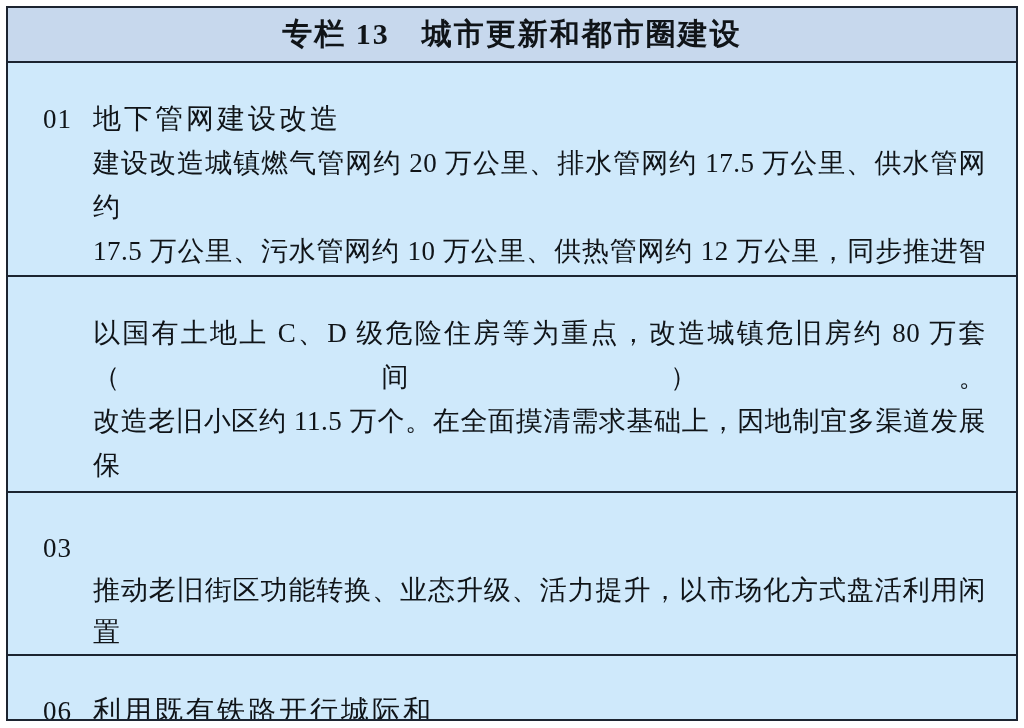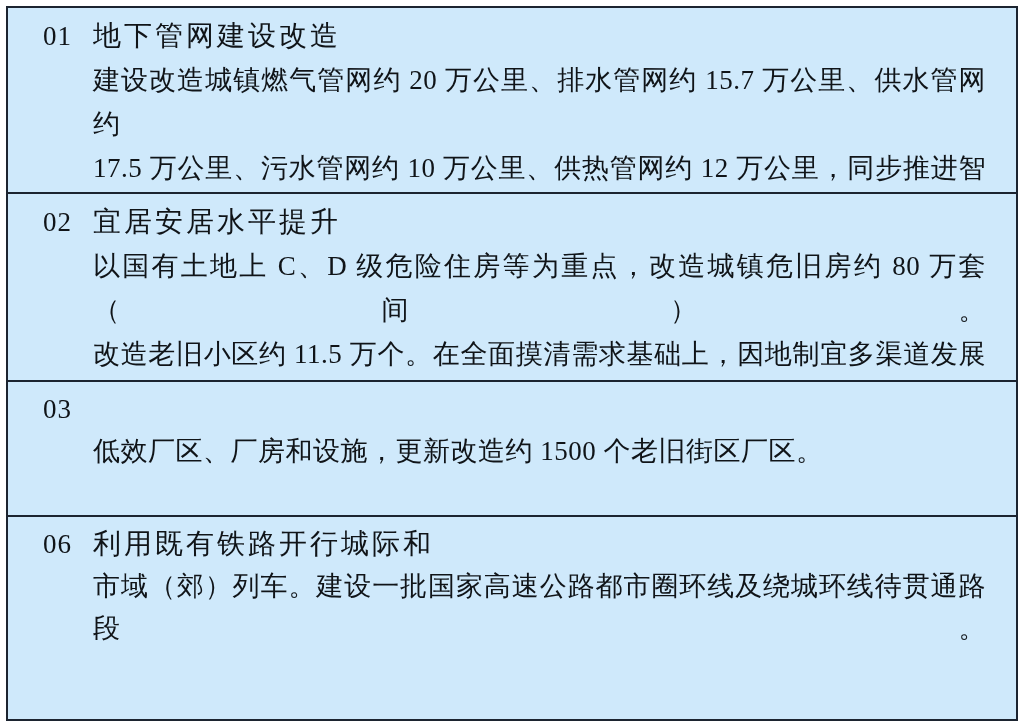--- a/index.html
+++ b/index.html
@@ -38,20 +38,21 @@
   .title-bar h1 {
     font-size: 30px;
     font-weight: bold;
     letter-spacing: 2px;
     white-space: pre;
   }
   .sec {
     border-bottom: 2px solid var(--border);
     padding: 6px 30px 16px 28px;
     overflow: hidden;
+    margin-top: 28px;
   }
   .sec:last-child { border-bottom: none; flex: 1 1 auto; }
   .sec-01 { flex: 0 0 186px; }
   .sec-02 { flex: 0 0 188px; }
   .sec-03 { flex: 0 0 135px; }
   .sec-01 .row, .sec-02 .row { line-height: 44px; }
   .sec-03 .row, .sec-04 .row { line-height: 42px; }
   .head-row { display: flex; align-items: baseline; font-size: 28px; }
   .no {
     flex: 0 0 50px;
@@ -67,45 +68,45 @@
     letter-spacing: 0.5px;
   }
   .body-row.fill { text-align: justify; text-align-last: justify; }
 </style>
 </head>
 <body>
 
 <div class="page">
   <div class="box">
 
+    <header class="title-bar">
+      <h1>专栏 13　城市更新和都市圈建设</h1>
+    </header>
 
     <section class="sec sec-01">
       <div class="row head-row">
         <span class="no">01</span>
         <span class="head">地下管网建设改造</span>
       </div>
-      <div class="row body-row fill">建设改造城镇燃气管网约 20 万公里、排水管网约 15.7 万公里、供水管网约</div>
+      <div class="row body-row fill">建设改造城镇燃气管网约 20 万公里、排水管网约 17.5 万公里、供水管网约</div>
       <div class="row body-row fill">17.5 万公里、污水管网约 10 万公里、供热管网约 12 万公里，同步推进智慧</div>
 
     </section>
 
     <section class="sec sec-02">
-      <div class="row head-row">
-        <span class="no">02</span>
-        <span class="head">宜居安居水平提升</span>
-      </div>
       <div class="row body-row fill">以国有土地上 C、D 级危险住房等为重点，改造城镇危旧房约 80 万套（间）。</div>
       <div class="row body-row fill">改造老旧小区约 11.5 万个。在全面摸清需求基础上，因地制宜多渠道发展保</div>
 
     </section>
 
     <section class="sec sec-03">
       <div class="row head-row">
         <span class="no">03</span>
       </div>
+      <div class="row body-row fill">推动老旧街区功能转换、业态升级、活力提升，以市场化方式盘活利用闲置</div>
       <div class="row body-row">低效厂区、厂房和设施，更新改造约 1500 个老旧街区厂区。</div>
     </section>
 
     <section class="sec sec-04">
       <div class="row head-row">
         <span class="no">06</span>
         <span class="head">利用既有铁路开行城际和</span>
       </div>
       <div class="row body-row fill">市域（郊）列车。建设一批国家高速公路都市圈环线及绕城环线待贯通路段。</div>
     </section>

